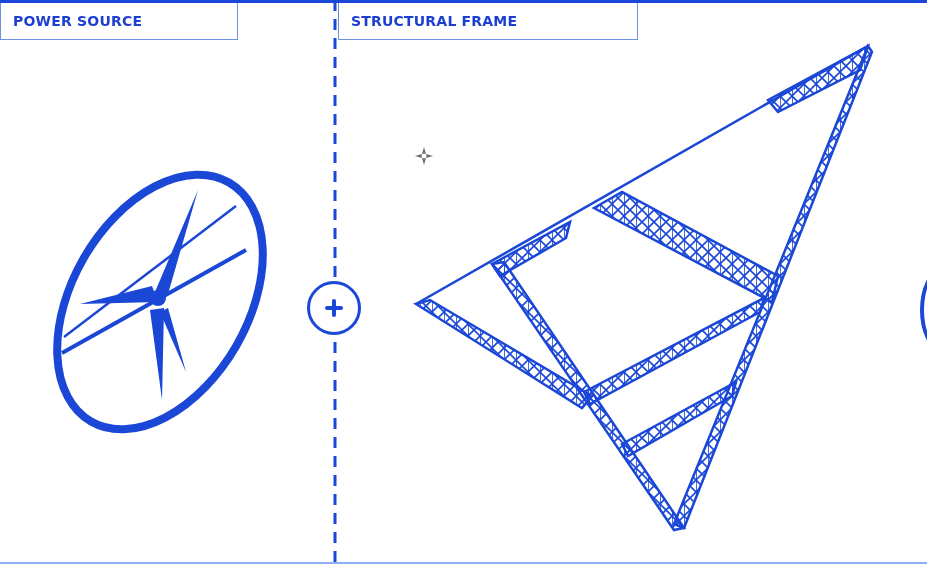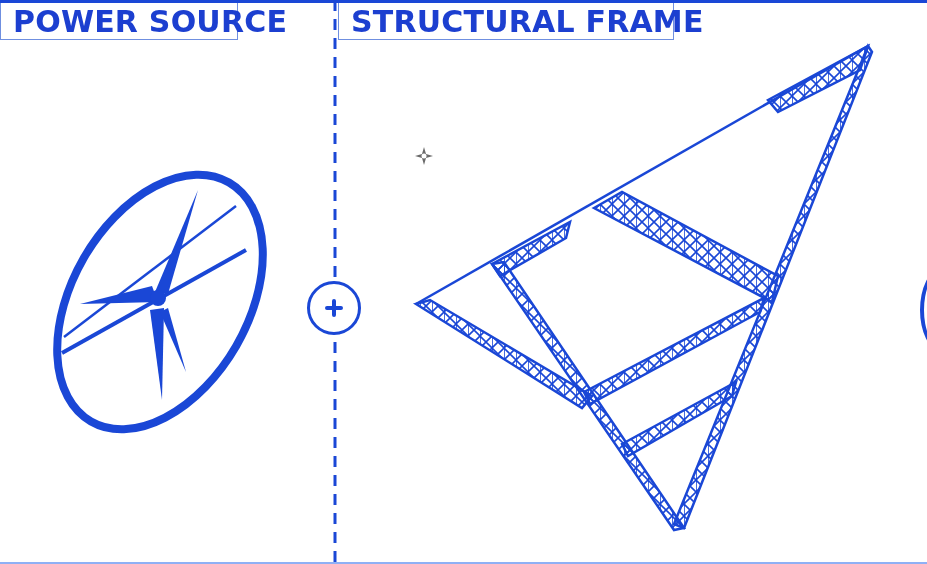--- a/index.html
+++ b/index.html
@@ -14,25 +14,25 @@
     }
     .bottom-rule {
       position: absolute; left: 0; bottom: 0; width: 927px; height: 2px;
       background: #8fb0f5;
     }
     .label-box {
       position: absolute; top: 3px; height: 37px;
       border: 1px solid #6f8fe0; border-top: none;
       background: #fff; box-sizing: border-box;
       display: flex; align-items: center; padding: 0 10px 0 12px;
-      color: #1c3fd0; font-weight: bold; font-size: 30px; letter-spacing: 0.2px;
+      color: #1c3fd0; font-weight: bold; font-size: 14px; letter-spacing: 0.2px;
       white-space: nowrap;
     }
     .label-power { left: 0; width: 238px; }
-    .label-frame { left: 338px; width: 336px; align-items: center; }
+    .label-frame { left: 338px; width: 300px; align-items: center; }
     .divider {
       position: absolute; left: 333px; top: 0; width: 4px; height: 564px;
     }
     .plus-btn {
       position: absolute; left: 307px; top: 281px; width: 54px; height: 54px;
       border-radius: 50%; background: #fff; border: 3px solid #1a47d6;
       box-sizing: border-box; display: flex; align-items: center; justify-content: center;
       cursor: pointer;
     }
     .plus-btn svg { width: 20px; height: 20px; }

